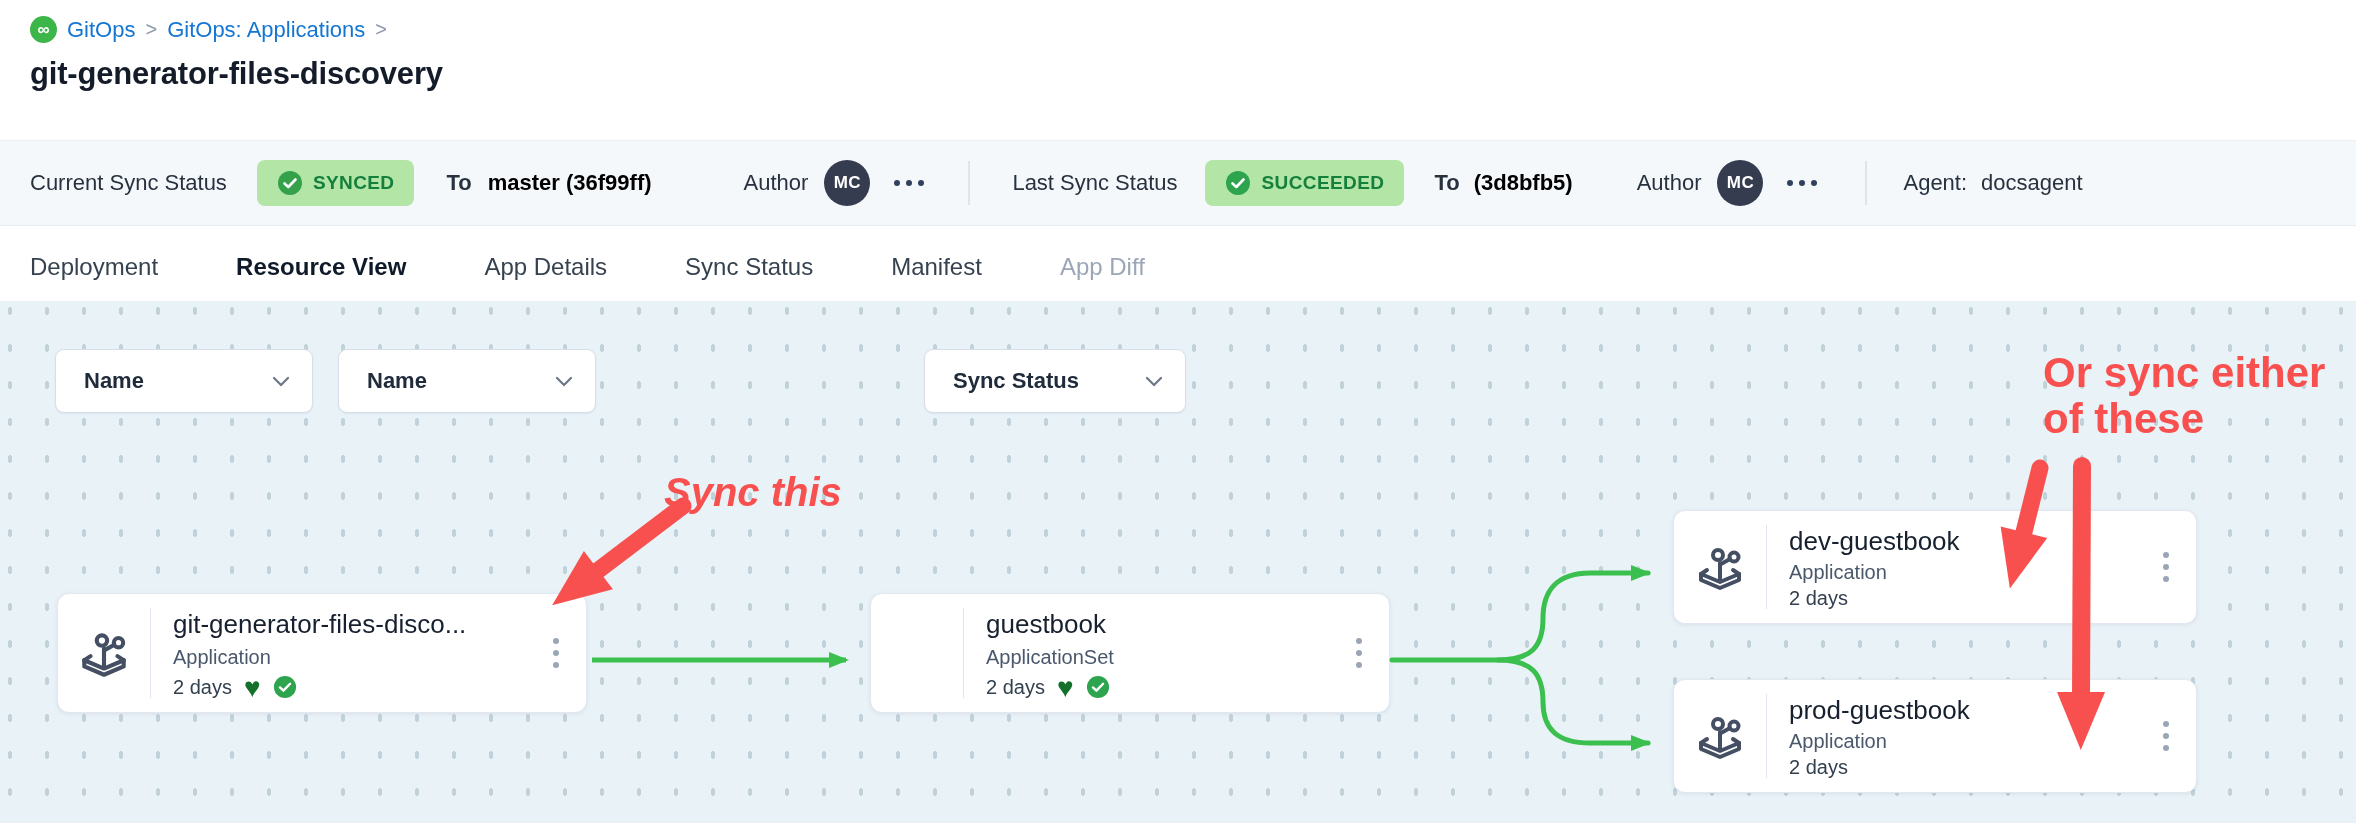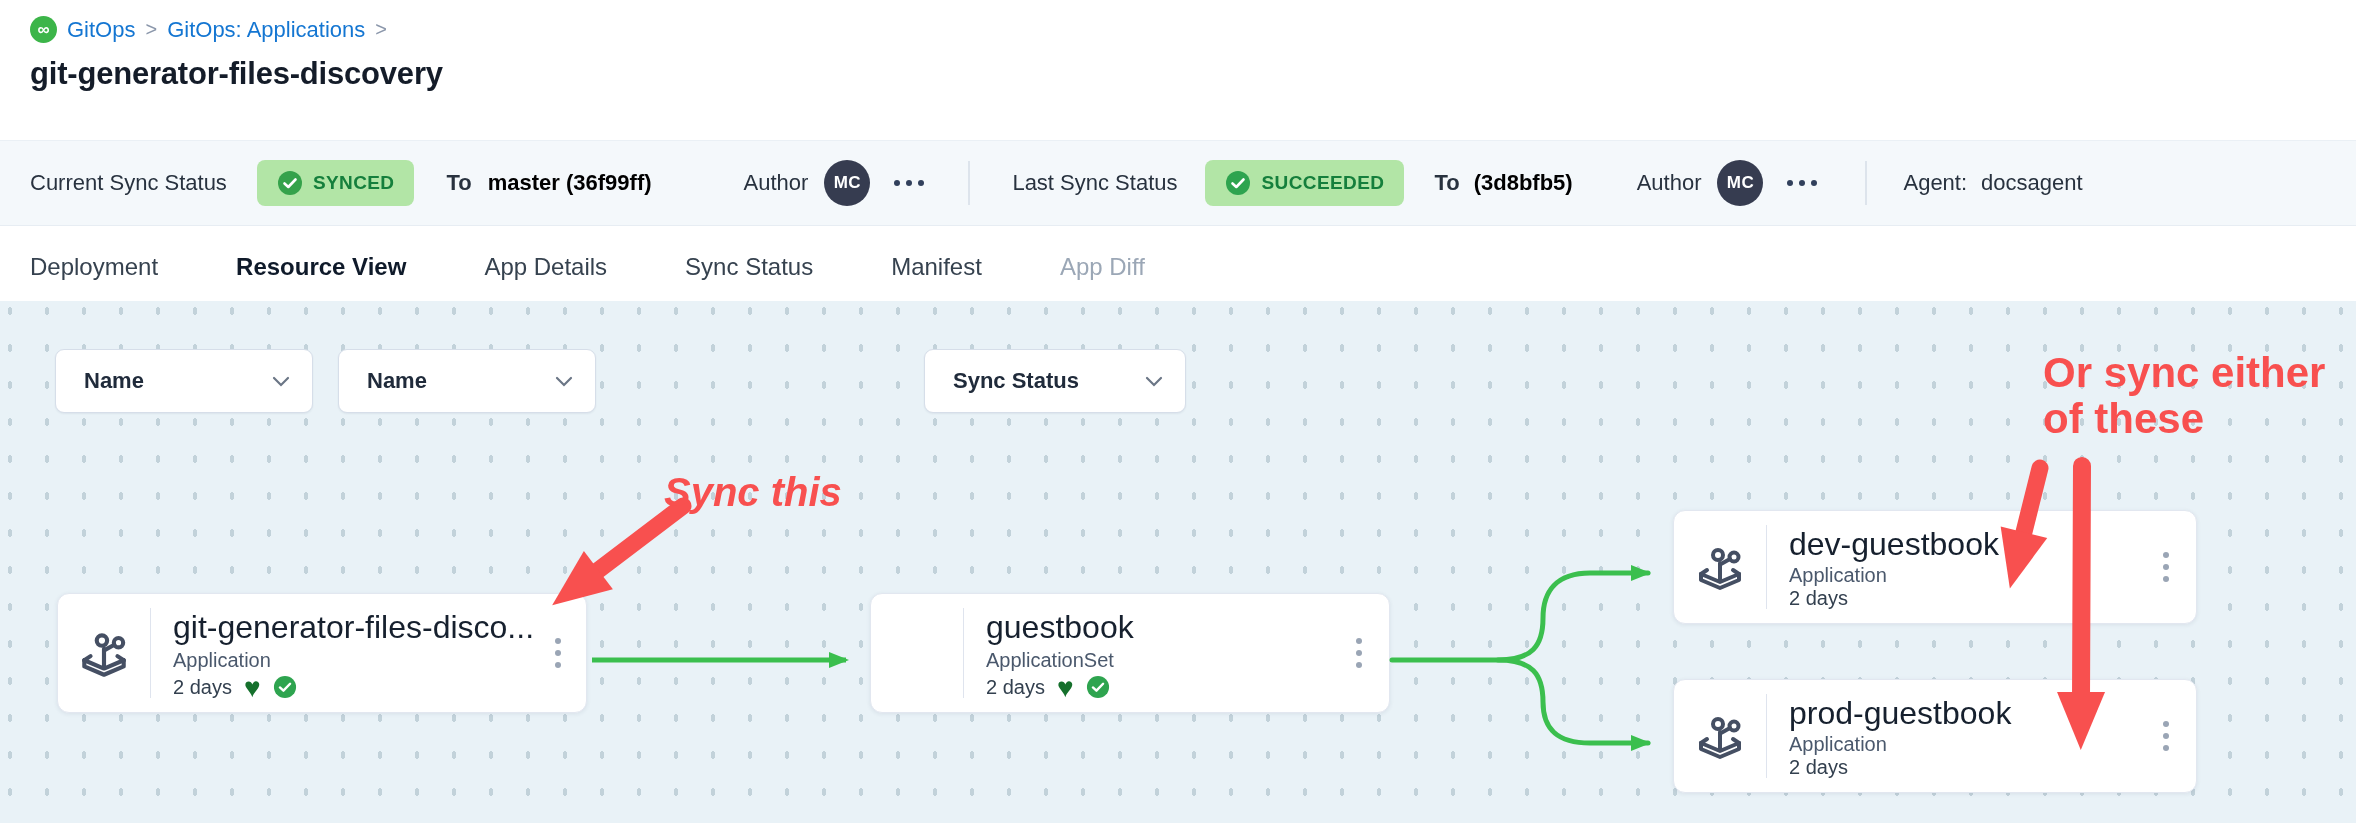--- a/index.html
+++ b/index.html
@@ -53,21 +53,21 @@
   .filter { position:absolute; height:64px; background:#fff; border:1.5px solid #d6deе9;
     border:1.5px solid #d6dee9; border-radius:9px; box-shadow:0 1px 2px rgba(30,50,80,.07);
     display:flex; align-items:center; justify-content:space-between; padding:0 22px 0 28px;
     font-size:22px; font-weight:600; color:#202b3b; cursor:pointer; }
 
   .node { position:absolute; background:#fff; border:1.5px solid #e2e7f0; border-radius:12px;
     box-shadow:0 1px 4px rgba(40,60,90,.09); display:grid; grid-template-columns:92px 1px 1fr 54px; cursor:pointer; }
   .node-iconbox { display:flex; align-items:center; justify-content:center; }
   .node-div { background:#dfe4ee; margin:14px 0; }
   .node-body { display:flex; flex-direction:column; justify-content:space-between; padding:15px 0 13px 22px; }
-  .node-name { font-size:32px; font-weight:500; color:#16202e; white-space:nowrap; }
+  .node-name { font-size:26px; font-weight:500; color:#16202e; white-space:nowrap; }
   .node-kind { font-size:20px; color:#4a586c; }
   .node-age-row { display:flex; align-items:flex-end; gap:12px; font-size:20px; color:#33404f; }
   .heart { color:#15702c; font-size:28px; line-height:22px; }
   .kebab { display:flex; flex-direction:column; gap:6px; align-items:center; justify-content:center; cursor:pointer; padding-right:6px; }
   .kebab i { width:6px; height:6px; border-radius:50%; background:#9aa5b5; }
 
   .overlay { position:absolute; left:0; top:308px; width:2356px; height:522px; pointer-events:none; }
 
   .ann { position:absolute; color:#f8504f; font-weight:700; line-height:1.1; }
   .ann-sync { left:664px; top:470px; font-size:40px;font-style:italic; }

